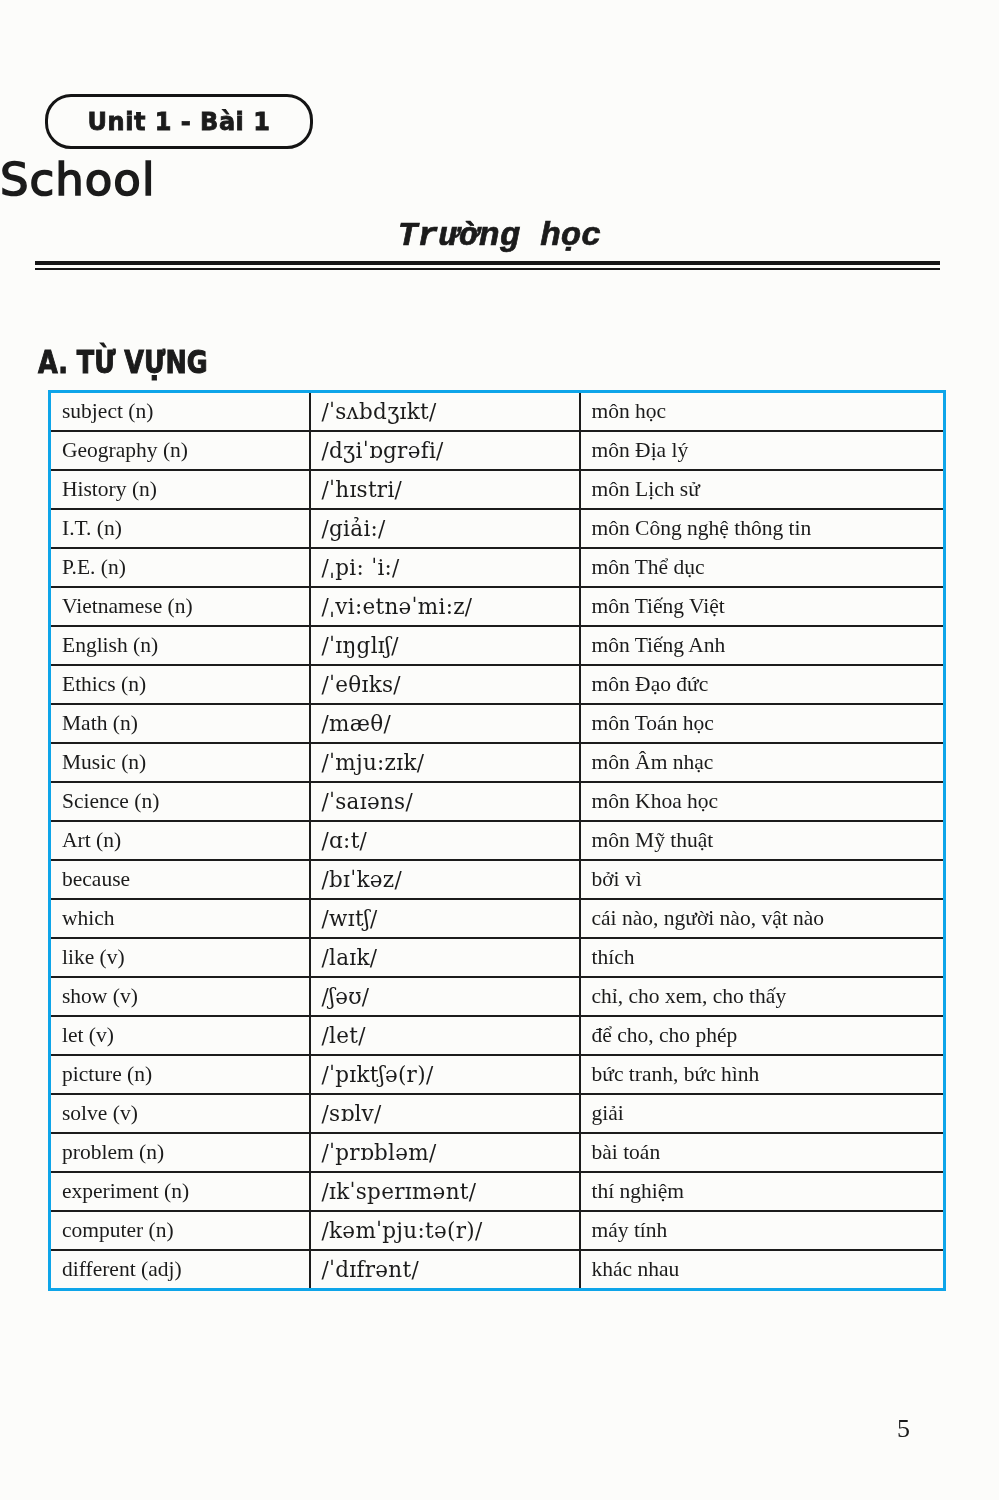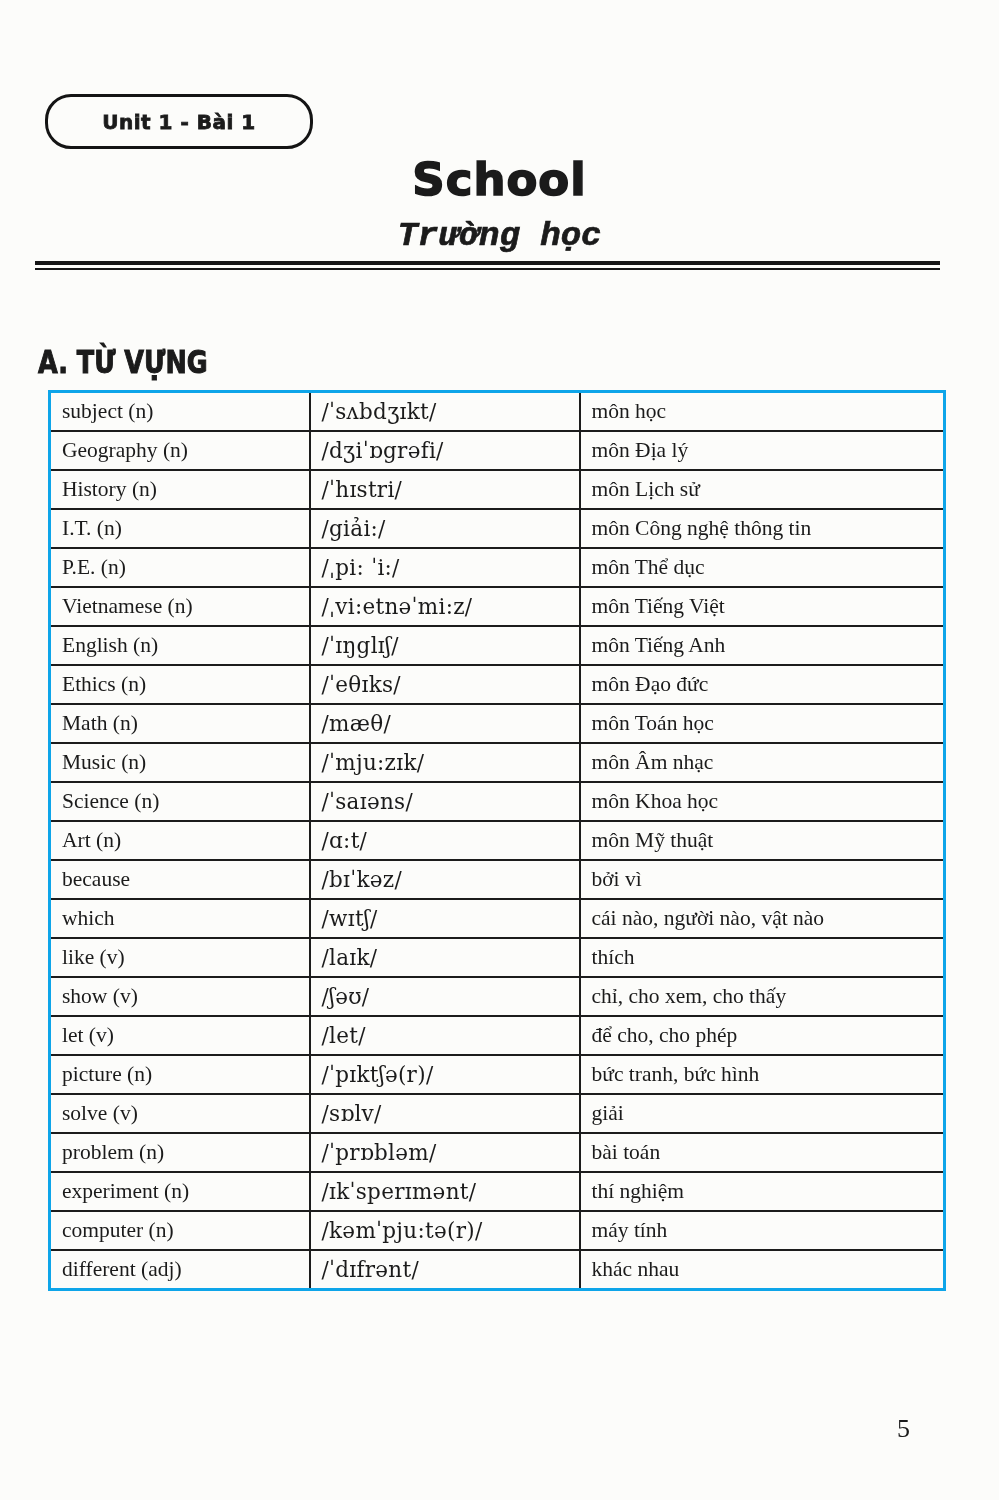--- a/index.html
+++ b/index.html
@@ -11,29 +11,29 @@
     color:#1b1b1b;
     overflow:hidden;
   }
 
   .unit-badge {
     position:absolute; left:45px; top:94px;
     width:262px; height:49px;
     border:3.5px solid #141414; border-radius:26px;
     display:flex; align-items:center; justify-content:center;
     font-family:"DejaVu Sans",sans-serif; font-weight:bold;
-    font-size:20px; letter-spacing:0.5px;
+    font-size:24px; letter-spacing:0.5px;
     -webkit-text-stroke:0.8px currentColor;
     background:#fcfcfa;
   }
 
   .page-title {
     position:absolute; left:0; top:153px; width:100%; margin:0;
-    text-align:center;
-    font-family:"DejaVu Sans",sans-serif; font-weight:bold;
+    text-align:left;
+    font-family:"DejaVu Sans",sans-serif; font-weight:normal;
     font-size:45px; letter-spacing:1px;
     -webkit-text-stroke:1.6px currentColor;
   }
 
   .page-subtitle {
     position:absolute; left:0; top:217px; width:100%;
     text-align:center;
     font-family:Liberation Mono, monospace;
     font-weight:bold; font-style:italic;
     font-size:34px;

